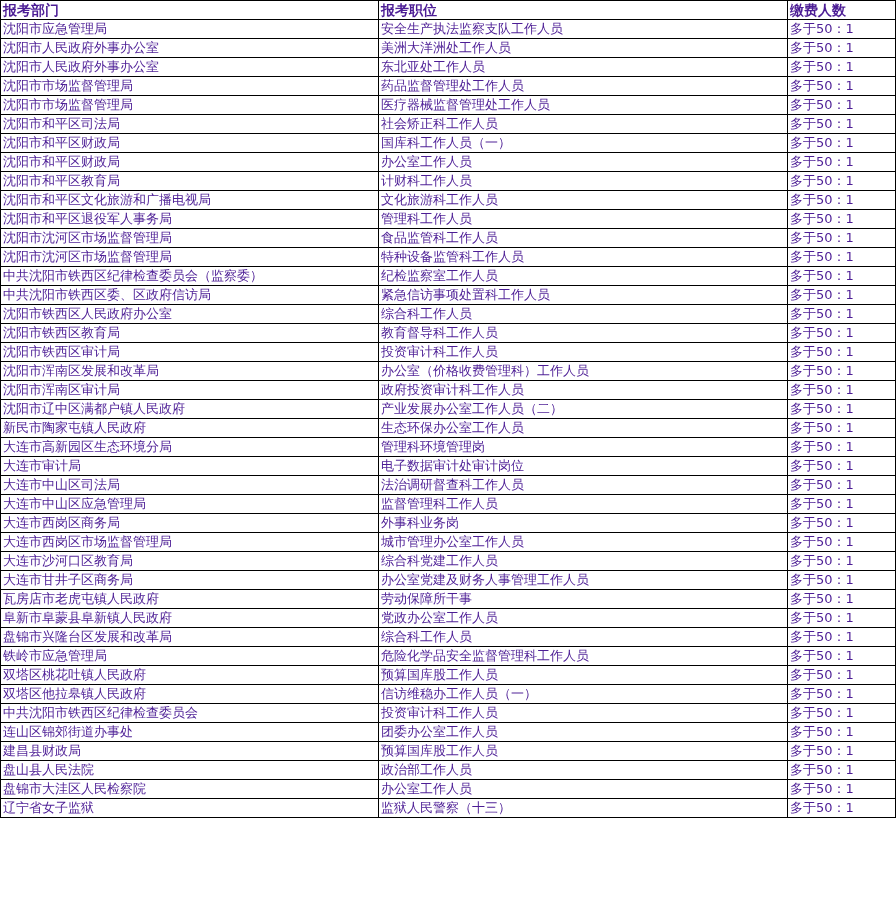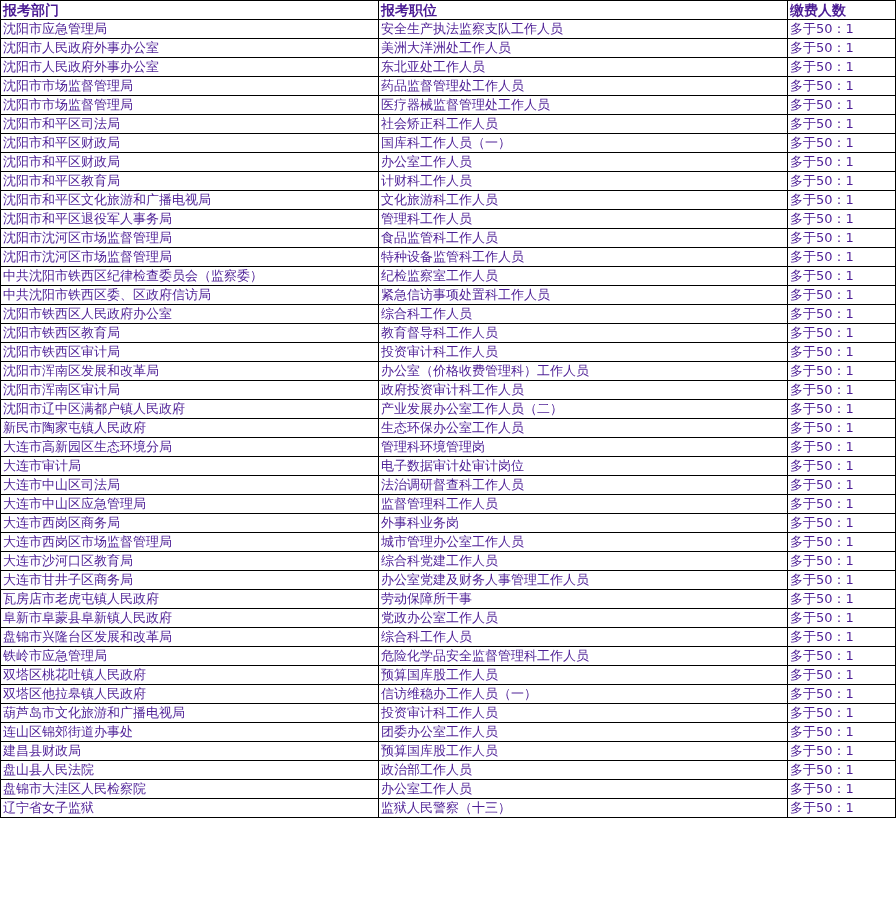--- a/index.html
+++ b/index.html
@@ -222,21 +222,21 @@
         <td>双塔区桃花吐镇人民政府</td>
         <td>预算国库股工作人员</td>
         <td>多于50：1</td>
       </tr>
       <tr>
         <td>双塔区他拉皋镇人民政府</td>
         <td>信访维稳办工作人员（一）</td>
         <td>多于50：1</td>
       </tr>
       <tr>
-        <td>葫芦岛市文化旅游和广播电视局</td>
+        <td>中共沈阳市铁西区纪律检查委员会</td>
         <td>投资审计科工作人员</td>
         <td>多于50：1</td>
       </tr>
       <tr>
         <td>连山区锦郊街道办事处</td>
         <td>团委办公室工作人员</td>
         <td>多于50：1</td>
       </tr>
       <tr>
         <td>建昌县财政局</td>

